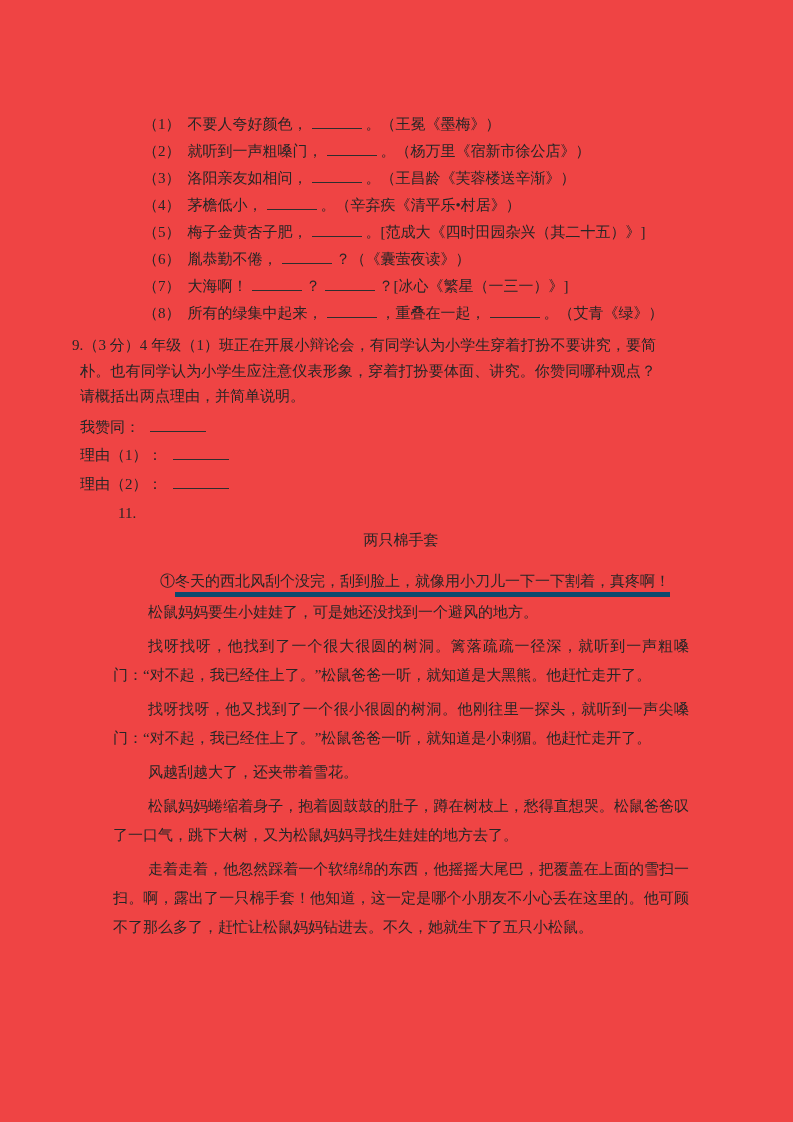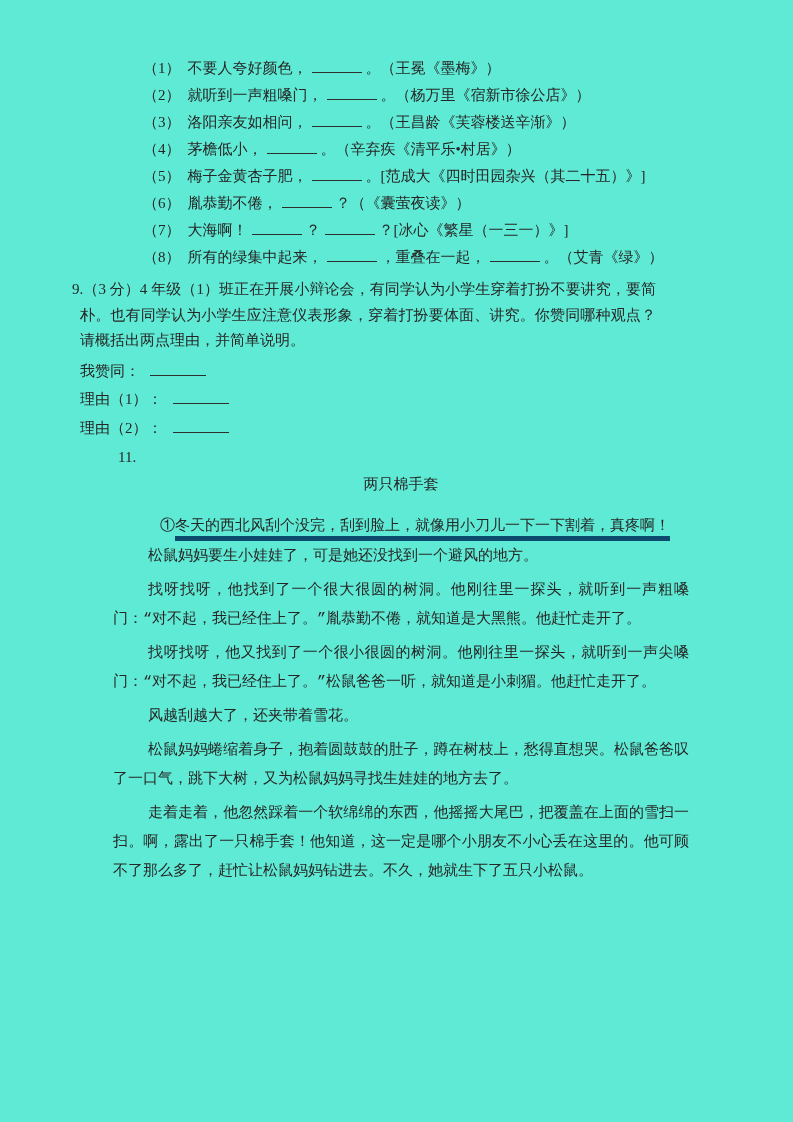--- a/index.html
+++ b/index.html
@@ -12,22 +12,22 @@
     height: 1122px;
     overflow: hidden;
     font-family: "Liberation Serif", "DejaVu Serif", serif;
     font-size: 15px;
     color: #262626;
   }
   .page {
     box-sizing: border-box;
     width: 793px;
     height: 1122px;
-    padding-top: 55px;
-    background: #5eead4;
+    padding-top: 111px;
+    background: #ef4444;
   }
 
   
   .poem-section { margin-left: 143px; }
   .poem-line {
     line-height: 27px;
     height: 27px;
     white-space: nowrap;
   }
   .poem-line .num { margin-right: 7px; }
@@ -88,21 +88,20 @@
   .story-open .ul {
     border-bottom: 5px solid #0c4a6e;
     padding-bottom: 2.5px;
   }
   .story-paragraphs { margin-top: 2px; }
   .story-p {
     margin: 0 0 5px 0;
     line-height: 29px;
     text-indent: 35px;
     text-align: justify;
-    font-family: Liberation Mono, monospace;
   }
 </style>
 </head>
 <body>
 
 <div class="page">
 
   <section class="poem-section" id="poem-list">
       <div class="poem-line"><span class="num">（1）</span><span>不要人夸好颜色，</span><span class="blank"></span><span>。（王冕《墨梅》）</span></div>
       <div class="poem-line"><span class="num">（2）</span><span>就听到一声粗嗓门，</span><span class="blank"></span><span>。（杨万里《宿新市徐公店》）</span></div>
@@ -122,21 +121,21 @@
         <div class="answer-line"><span>理由（2）：</span><span class="blank"></span></div>
       </div>
   </section>
 
   <section class="q11">
     <p class="q11-num">11.</p>
     <h3 class="story-title">两只棉手套</h3>
     <p class="story-open"><span>①</span><span class="ul">冬天的西北风刮个没完，刮到脸上，就像用小刀儿一下一下割着，真疼啊！</span></p>
     <div class="story-paragraphs" id="story-paragraphs">
         <p class="story-p">松鼠妈妈要生小娃娃了，可是她还没找到一个避风的地方。</p>
-        <p class="story-p">找呀找呀，他找到了一个很大很圆的树洞。他刚往里一探头，就听到一声粗嗓门：“对不起，我已经住上了。”胤恭勤不倦，就知道是大黑熊。他赶忙走开了。</p>
+        <p class="story-p">找呀找呀，他找到了一个很大很圆的树洞。篱落疏疏一径深，就听到一声粗嗓门：“对不起，我已经住上了。”松鼠爸爸一听，就知道是大黑熊。他赶忙走开了。</p>
         <p class="story-p">找呀找呀，他又找到了一个很小很圆的树洞。他刚往里一探头，就听到一声尖嗓门：“对不起，我已经住上了。”松鼠爸爸一听，就知道是小刺猸。他赶忙走开了。</p>
         <p class="story-p">风越刮越大了，还夹带着雪花。</p>
         <p class="story-p">松鼠妈妈蜷缩着身子，抱着圆鼓鼓的肚子，蹲在树枝上，愁得直想哭。松鼠爸爸叹了一口气，跳下大树，又为松鼠妈妈寻找生娃娃的地方去了。</p>
         <p class="story-p">走着走着，他忽然踩着一个软绵绵的东西，他摇摇大尾巴，把覆盖在上面的雪扫一扫。啊，露出了一只棉手套！他知道，这一定是哪个小朋友不小心丢在这里的。他可顾不了那么多了，赶忙让松鼠妈妈钻进去。不久，她就生下了五只小松鼠。</p>
       </div>
   </section>
 
 </div>
 
 </body></html>

